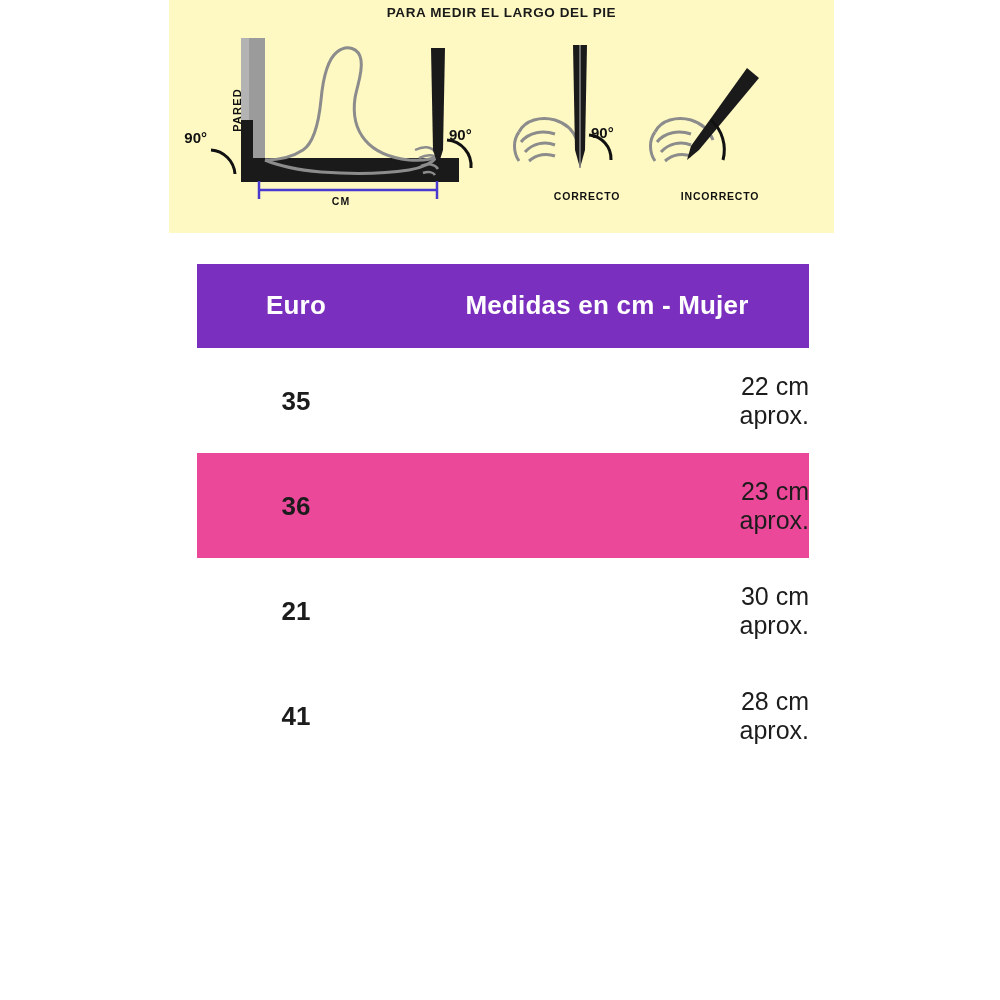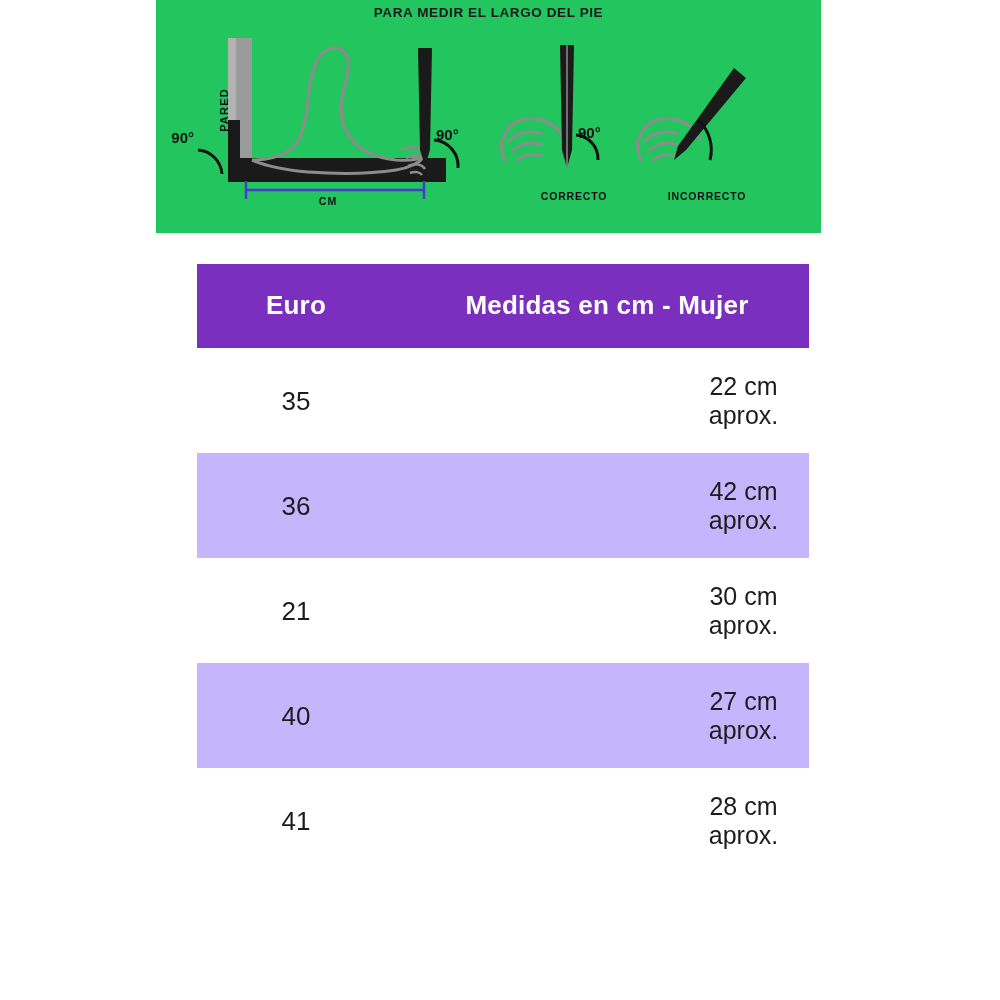--- a/index.html
+++ b/index.html
@@ -15,25 +15,25 @@
     position: relative;
     width: 1000px;
     height: 1000px;
     overflow: hidden;
     background: #ffffff;
   }
 
   
   .diagram-panel {
     position: absolute;
-    left: 156px;
+    left: 169px;
     top: 0px;
     width: 665px;
     height: 233px;
-    background: #22c55e;
+    background: #fef9c3;
   }
   .diagram-title {
     position: absolute;
     left: 0;
     top: 5px;
     width: 665px;
     text-align: center;
     font-size: 13.5px;
     font-weight: bold;
     letter-spacing: 0.6px;
@@ -77,30 +77,30 @@
   }
   .size-table tbody td {
     font-size: 25px;
     color: #1c1c1c;
     padding: 24px 0 23px 0;
     border: none;
   }
   .size-table tbody td.cell-euro {
     width: 198px;
     text-align: center;
-    font-weight: normal;
+    font-weight: bold;
     font-size: 26px;
   }
   .size-table tbody td.cell-medida {
-    text-align: center;
+    text-align: right;
     padding-left: 283px;
     font-weight: normal;
   }
   .size-table tbody tr.alt td {
-    background: #c4b5fd;
+    background: #ec4899;
   }
   .size-table tbody tr td {
     background: #ffffff;
   }
 </style>
 </head>
 <body>
 
 <div id="page">
 
@@ -191,30 +191,26 @@
         <th class="col-medidas" style="background: rgb(123, 47, 190); margin-top: 19px;">Medidas en cm - Mujer</th>
       </tr>
     </thead>
     <tbody id="table-body">
         <tr>
           <td class="cell-euro">35</td>
           <td class="cell-medida">22 cm aprox.</td>
         </tr>
         <tr class="alt">
           <td class="cell-euro">36</td>
-          <td class="cell-medida">42 cm aprox.</td>
+          <td class="cell-medida">23 cm aprox.</td>
         </tr>
         <tr>
           <td class="cell-euro">21</td>
           <td class="cell-medida">30 cm aprox.</td>
         </tr>
-        <tr class="alt">
-          <td class="cell-euro">40</td>
-          <td class="cell-medida">27 cm aprox.</td>
-        </tr>
         <tr>
           <td class="cell-euro">41</td>
           <td class="cell-medida">28 cm aprox.</td>
         </tr>
       </tbody>
   </table>
 
 </div>
 
 </body></html>

